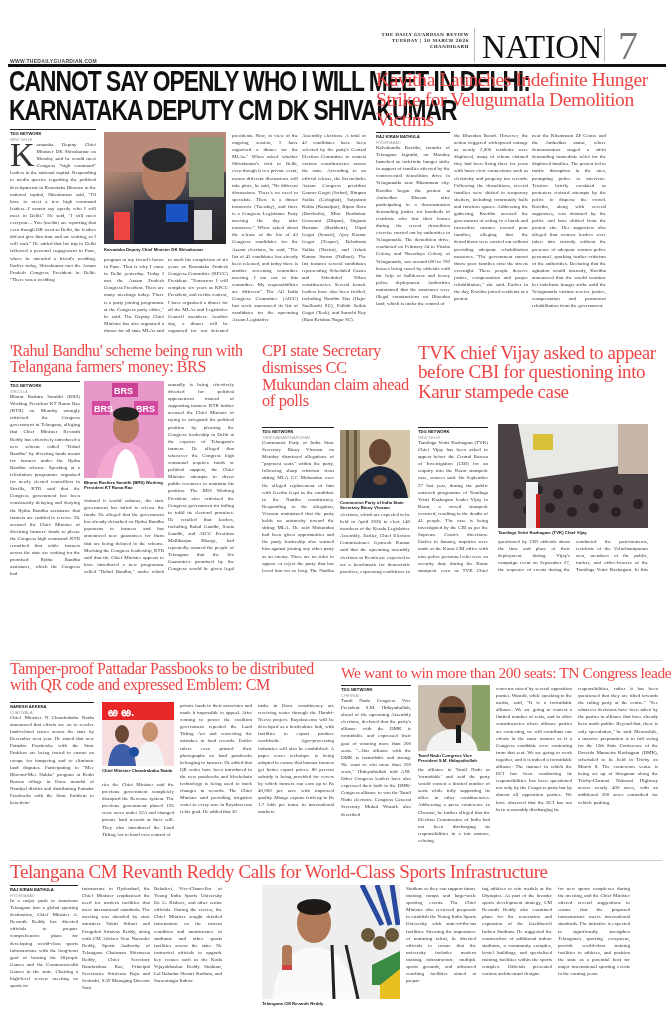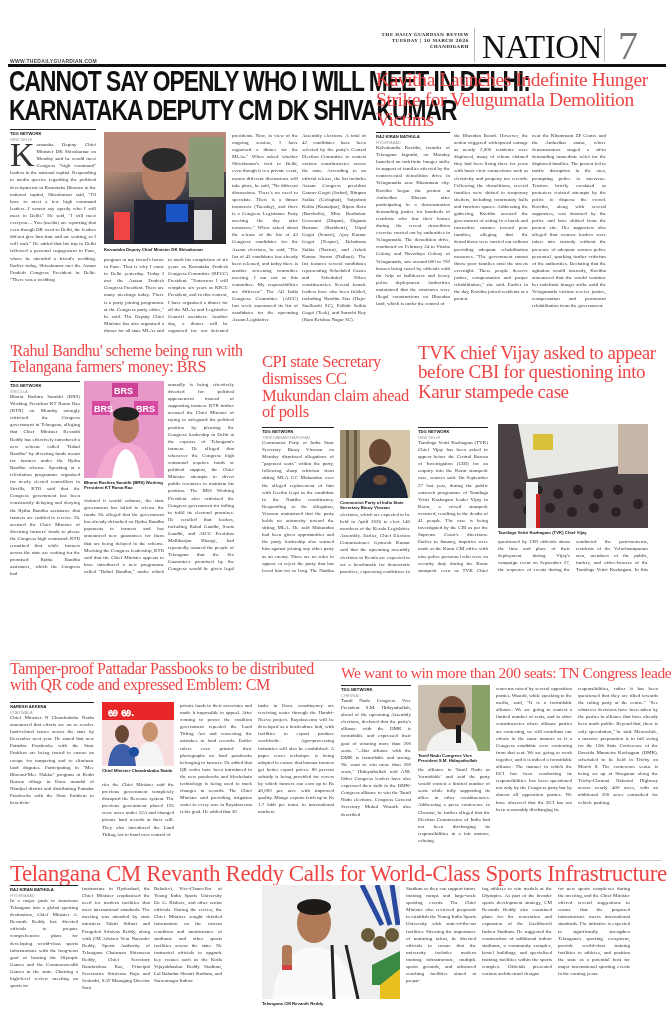--- a/index.html
+++ b/index.html
@@ -93,21 +93,21 @@
     <ellipse cx="42" cy="46" rx="13" ry="16" fill="#b67a60"></ellipse>
     <ellipse cx="42" cy="33" rx="13" ry="7" fill="#222"></ellipse>
     <path d="M12 97 Q20 62 42 62 Q64 62 72 97Z" fill="#f3a8d0"></path>
     <path d="M28 97 Q32 70 42 68 Q52 70 56 97Z" fill="#fff"></path>
   </svg>
 </div>
 <div class="abs caption" style="left:84px;top:480px;width:82px">Bharat Rashtra Samithi (BRS) Working President KT Rama Rao</div>
 <div class="abs col" style="left:84px;top:497px;width:80px;height:78px">claimed it would enhance, the state government has failed to release the funds. He alleged that the government has already defaulted on Rythu Bandhu payments to farmers and has announced new guarantees for them that are being delayed in the scheme. Mocking the Congress leadership, KTR said that the Chief Minister appears to have introduced a new programme called "Rahul Bandhu," under which Telangana farmers' money is being diverted to benefit Rahul Gandhi and the Congress leadership. He alleged that nearly Rs 1,000 crore</div>
 <div class="abs col" style="left:168px;top:381px;width:66px;height:194px">annually is being effectively diverted for political appeasement instead of supporting farmers. KTR further accused the Chief Minister of trying to safeguard his political position by pleasing the Congress leadership in Delhi at the expense of Telangana's farmers. He alleged that whenever the Congress high command requires funds or political support, the Chief Minister attempts to divert public resources to maintain his position. The BRS Working President also criticised the Congress government for failing to fulfil its electoral promises. He recalled that leaders, including Rahul Gandhi, Sonia Gandhi, and AICC President Mallikarjun Kharge, had repeatedly assured the people of Telangana that the Six Guarantees promised by the Congress would be given legal backing within 100 days of coming to power.</div>
 
-<div class="abs hl-serif" style="left:262px;top:354px;width:150px;font-size:16.5px">CPI state Secretary dismisses CC Mukundan claim ahead of polls</div>
+<div class="abs hl-serif" style="left:262px;top:343px;width:150px;font-size:16.5px">CPI state Secretary dismisses CC Mukundan claim ahead of polls</div>
 <div class="abs" style="left:262px;top:427px;width:72px">
   <div class="byline">TDG NETWORK</div>
   <div class="place">THIRUVANANTHAPURAM</div>
 </div>
 <div class="abs col" style="left:262px;top:439px;width:72px;height:136px">Communist Party of India State Secretary Binoy Viswam on Monday dismissed allegations of "payment seats" within the party, following sharp criticism from sitting MLA CC Mukundan over the alleged replacement of him with Geetha Gopi as the candidate in the Nattika constituency. Responding to the allegation, Viswam maintained that the party holds no animosity toward the sitting MLA. He said Mukundan had been given opportunities and the party leadership also warned him against joining any other party as an enemy. There are no rules to oppose or reject the party that has loved him for so long. The Nattika seat is not a payment seat. There has never been a payment seat within the Communist Party, and there never will be." The CPI leader's clarification comes as political parties prepare for the Assembly</div>
 <div class="abs photo" style="left:340px;top:430px;width:70px;height:68px;background:#d8c6a8">
   <svg width="70" height="68">
     <rect x="0" y="0" width="20" height="68" fill="#9c8c70"></rect>
     <rect x="6" y="0" width="3" height="68" fill="#6c5c44"></rect>
     <rect x="14" y="0" width="3" height="68" fill="#6c5c44"></rect>
@@ -194,21 +194,21 @@
     <rect x="38" y="40" width="5" height="18" fill="#1a1a1a"></rect>
   </svg>
 </div>
 <div class="abs caption" style="left:418px;top:753px;width:74px">Tamil Nadu Congress Vice President S.M. Hidayathullah</div>
 <div class="abs col" style="left:418px;top:766px;width:72px;height:88px">the alliance in Tamil Nadu as 'formidable' and said the party would contest a limited number of seats while fully supporting its allies in other constituencies. Addressing a press conference in Chennai, he further alleged that the Election Commission of India had not been discharging its responsibilities in a fair manner, echoing</div>
 <div class="abs col" style="left:496px;top:685px;width:76px;height:169px">concerns raised by several opposition parties. Wasnik, while speaking to the media, said, "It is a formidable alliance. We are going to contest a limited number of seats, and in other constituencies where alliance parties are contesting, we will contribute our efforts in the same manner as if a Congress candidate were contesting from that seat. We are going to work together, and it is indeed a formidable alliance. The manner in which the ECI has been conducting its responsibilities has been questioned not only by the Congress party but by almost all opposition parties. We have observed that the ECI has not been reasonably discharging its</div>
 <div class="abs col" style="left:578px;top:685px;width:80px;height:169px">responsibilities, rather it has been questioned that they are tilted towards the ruling party at the centre." "See whatever decisions have been taken by the parties in alliance that have already been made public. Beyond that, there is only speculation," he said. Meanwhile, a massive preparation is in full swing for the 12th State Conference of the Dravida Munnetra Kazhagam (DMK), scheduled to be held in Trichy on March 8. The conference venue is being set up at Siruganur along the Trichy-Chennai National Highway across nearly 400 acres, with an additional 200 acres earmarked for vehicle parking.</div>
 
 <div class="abs lightrule" style="left:10px;top:860px;width:652px"></div>
 
-<div class="abs hl-serif" style="left:10px;top:862px;width:660px;font-size:23px;white-space:nowrap">Telangana CM Revanth Reddy Calls for World-Class Sports Infrastructure</div>
+<div class="abs hl-serif" style="left:10px;top:862px;width:660px;font-size:19px;white-space:nowrap">Telangana CM Revanth Reddy Calls for World-Class Sports Infrastructure</div>
 <div class="abs" style="left:10px;top:885px;width:68px">
   <div class="byline">RAJ KIRAN BATHULA</div>
   <div class="place">HYDERABAD</div>
 </div>
 <div class="abs col" style="left:10px;top:897px;width:68px;height:122px">In a major push to transform Telangana into a global sporting destination, Chief Minister A. Revanth Reddy has directed officials to prepare comprehensive plans for developing world-class sports infrastructure with the long-term goal of hosting the Olympic Games and the Commonwealth Games in the state. Chairing a high-level review meeting on sports in-</div>
 <div class="abs col" style="left:82px;top:885px;width:68px;height:134px">frastructure in Hyderabad, the Chief Minister emphasised the need for modern facilities that meet international standards. The meeting was attended by state ministers Vakiti Srihari and Ponguleti Srinivas Reddy, along with CM Advisor Vem Narender Reddy, Sports Authority of Telangana Chairman Shivasena Reddy, Chief Secretary Ramkrishna Rao, Principal Secretaries Srinivasa Raju and Seshadri, SAT Managing Director Soni</div>
 <div class="abs col" style="left:154px;top:885px;width:68px;height:134px">Baladevi, Vice-Chancellor of Young India Sports University Dr. G. Kishore, and other senior officials. During the review, the Chief Minister sought detailed information on the current condition and maintenance of stadiums and other sports facilities across the state. He instructed officials to upgrade key venues such as the Kotla Vijayabhaskar Reddy Stadium, Lal Bahadur Shastri Stadium, and Saroornagar Indoor</div>
 <div class="abs photo" style="left:262px;top:885px;width:138px;height:114px;background:#eeeeee">
   <svg width="138" height="114">
     <rect x="0" y="0" width="138" height="114" fill="#eeeeee"></rect>

